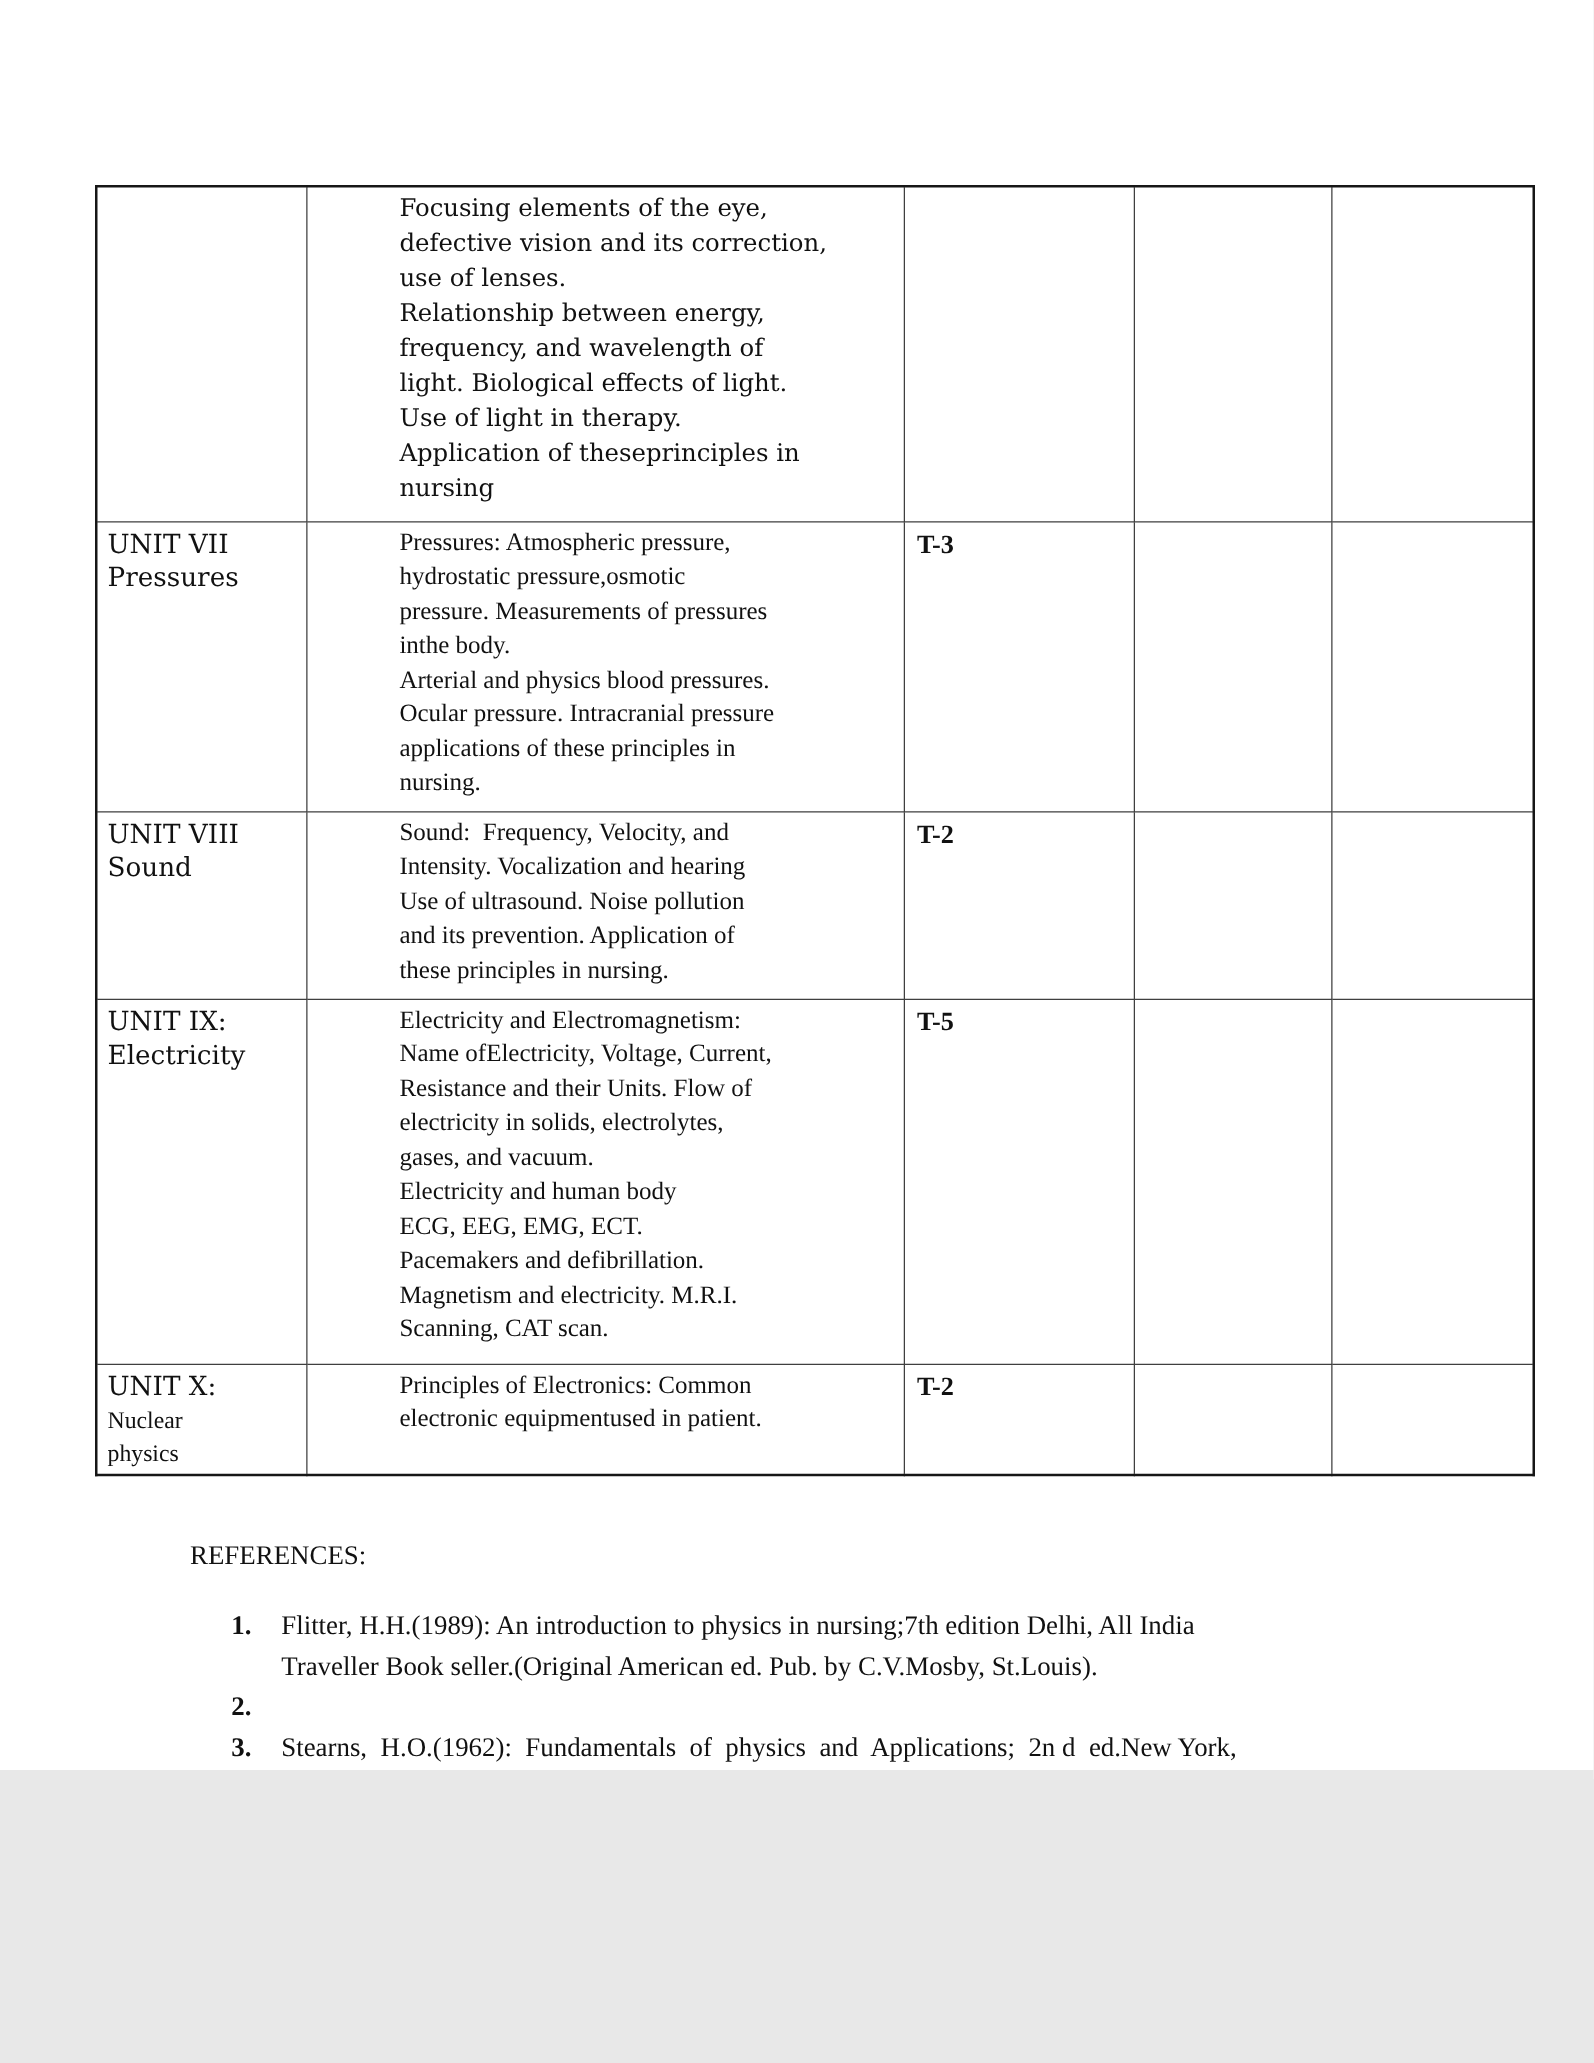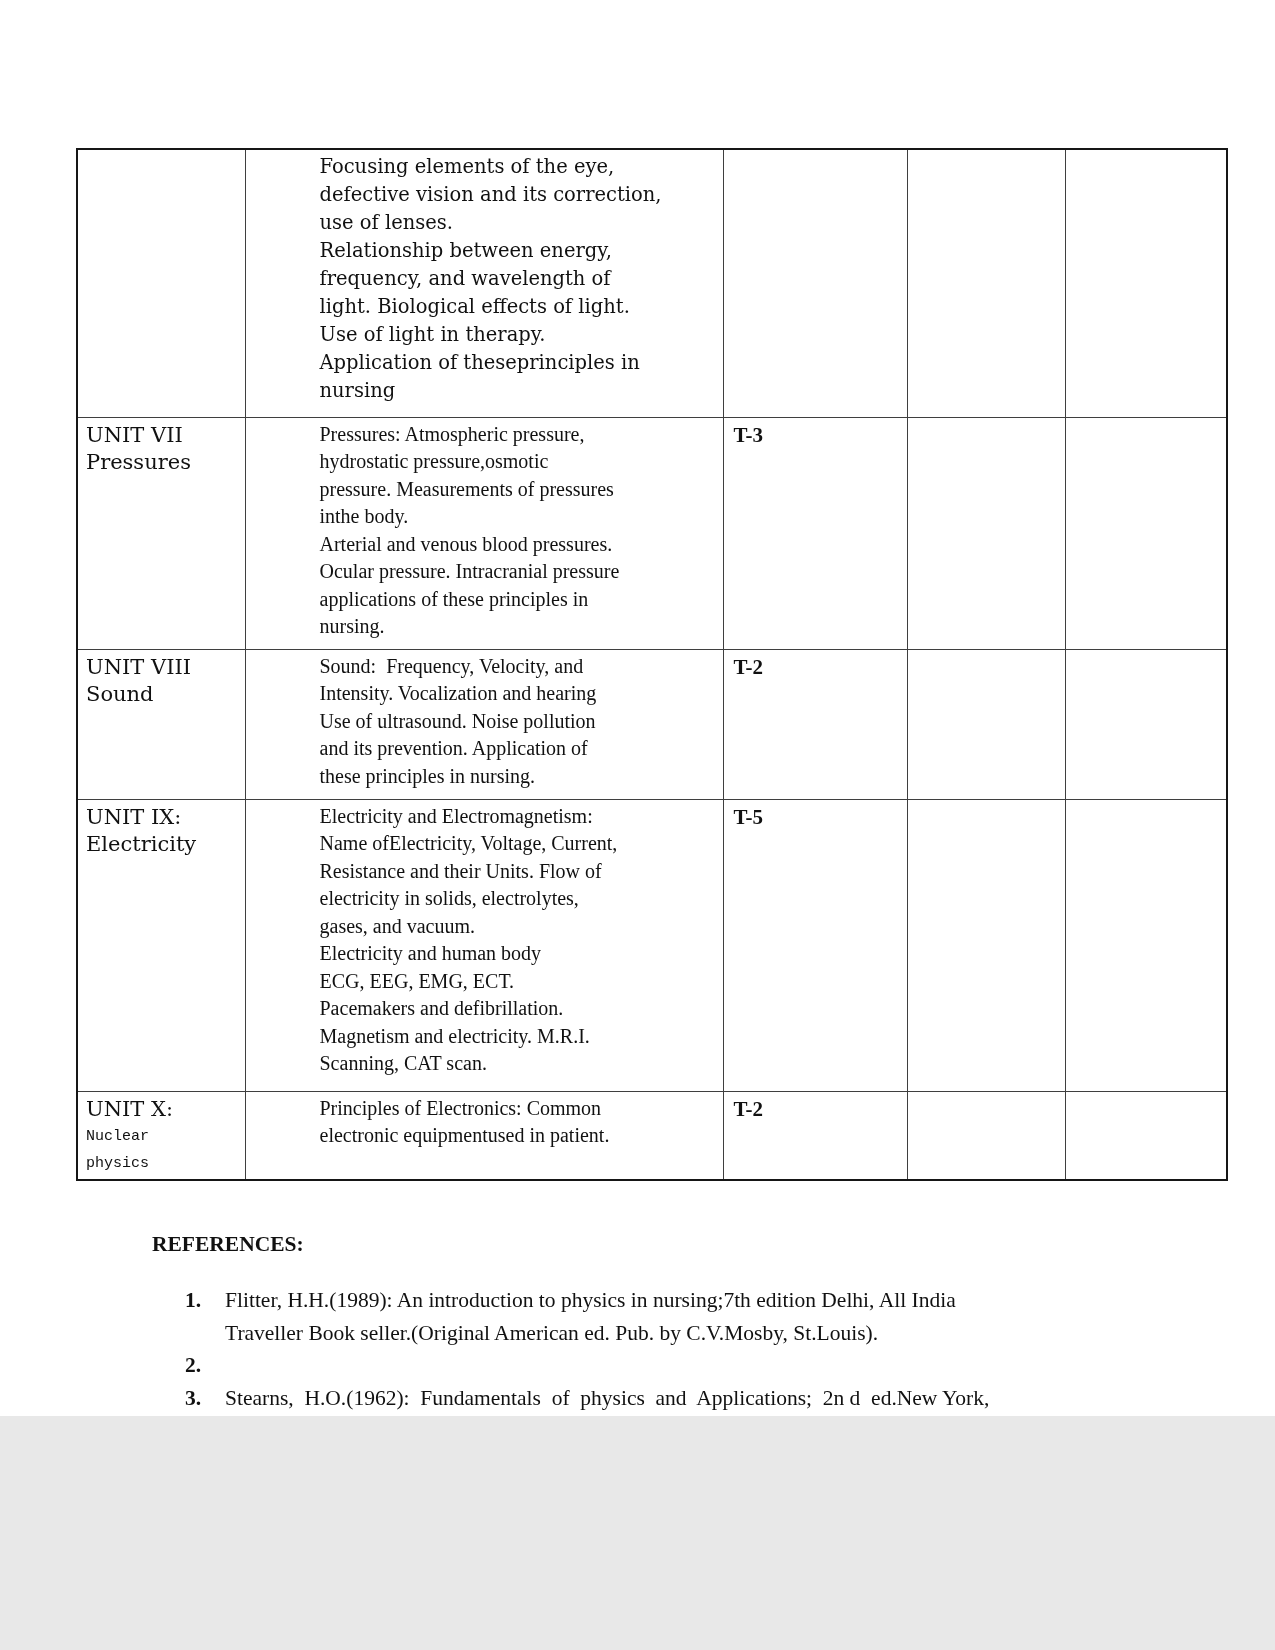--- a/index.html
+++ b/index.html
@@ -27,21 +27,21 @@
     vertical-align: top;
     padding: 0;
     overflow: hidden;
   }
   .unit-cell { padding: 4px 4px 2px 8px !important; }
   .unit-title, .unit-sub {
     font-size: 21px;
     line-height: 27px;
     white-space: pre-line;
   }
-  .unit-sub.narrow { font-family: Liberation Mono, monospace; font-size: 15px; }
+  .unit-sub.narrow { font-family: Liberation Serif, serif; font-size: 19px; }
 
   .content-cell { padding: 3px 4px 2px 0 !important; }
   .bullet-item { display: flex; align-items: flex-start; }
   .bullet-dot-col { flex: none; width: 36px; margin-left: 38px; }
   .bullet-dot {
     width: 8px; height: 8px; border-radius: 50%;
     background: #0d0d0d; margin-top: 11px;
   }
   .bullet-text { white-space: pre-wrap; }
 
@@ -59,21 +59,21 @@
     font-weight: bold;
     font-size: 21px;
     margin-top: 40px;
   }
 
   
   #references-heading {
     position: absolute;
     left: 152px; top: 1232px;
     font-family: "Liberation Serif", serif;
-    font-weight: bold;
+    font-weight: normal;
     font-size: 21.5px;
   }
   #references-list {
     position: absolute;
     left: 185px; top: 1284px;
     width: 965px;
     font-family: "Liberation Serif", serif;
     font-size: 21.5px;
     line-height: 32.5px;
   }
@@ -147,21 +147,21 @@
         <td class="content-cell">
           <div class="bullet-item">
             <span class="bullet-dot-col"><span class="bullet-dot"></span></span>
             <span class="bullet-text">Pressures: Atmospheric pressure,
 hydrostatic pressure,osmotic
 pressure. Measurements of pressures
 inthe body.</span>
           </div>
           <div class="bullet-item">
             <span class="bullet-dot-col"><span class="bullet-dot"></span></span>
-            <span class="bullet-text">Arterial and venous blood pressures.
+            <span class="bullet-text">Arterial and physics blood pressures.
 Ocular pressure. Intracranial pressure</span>
           </div>
           <div class="bullet-item">
             <span class="bullet-dot-col"><span class="bullet-dot"></span></span>
             <span class="bullet-text">applications of these principles in
 nursing.</span>
           </div>
         </td>
         <td class="tcode-cell">T-3</td>
         <td></td>

